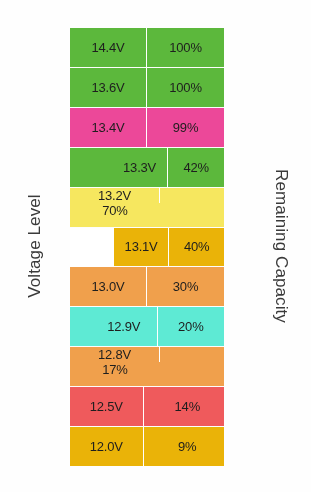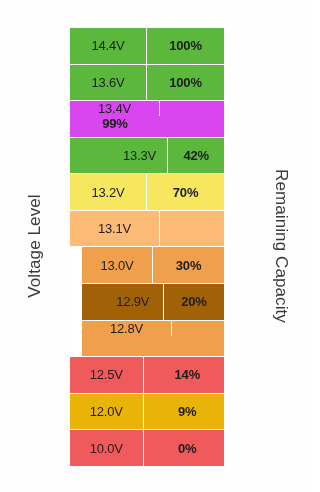--- a/index.html
+++ b/index.html
@@ -98,27 +98,26 @@
     letter-spacing: -0.2px;
     font-family: "Liberation Sans", sans-serif;
   }
 
   .cell-voltage {
     width: 90px;
     border-right: 1.5px solid #ffffff;
   }
   .cell-capacity {
     width: 90px;
-    font-weight: bold;
   }
 
   
   .band-green  { background: #5cb83c; }
   .band-yellow { background: #f6e75f; }
-  .band-orange { background: #f0a04c; margin-left: 12px; }
+  .band-orange { background: #f0a04c; }
   .band-red    { background: #ef5a5c; gap: 7px; }
 </style>
 </head>
 <body>
 
 <div id="figure">
 
   <div class="axis-label" id="voltage-axis-label">
     <span class="rot">Voltage Level</span>
   </div>
@@ -126,57 +125,55 @@
   <div id="voltage-capacity-table">
 
   <div class="table-row band-green" style="background: rgb(92, 184, 60);">
         <div class="cell cell-voltage">14.4V</div>
         <div class="cell cell-capacity">100%</div>
       </div>
       <div class="table-row band-green" style="background: rgb(92, 184, 60); text-align: center;">
         <div class="cell cell-voltage">13.6V</div>
         <div class="cell cell-capacity">100%</div>
       </div>
-      <div class="table-row band-green" style="background: #d946ef; flex-direction: column;">
+      <div class="table-row band-green" style="background: #ec4899;">
         <div class="cell cell-voltage">13.4V</div>
         <div class="cell cell-capacity">99%</div>
       </div>
       <div class="table-row band-green" style="background: rgb(92, 184, 60); padding-left: 42px;">
         <div class="cell cell-voltage">13.3V</div>
         <div class="cell cell-capacity">42%</div>
       </div>
-      <div class="table-row band-yellow" style="background: rgb(246, 231, 95);">
+      <div class="table-row band-yellow" style="background: rgb(246, 231, 95); flex-direction: column;">
         <div class="cell cell-voltage">13.2V</div>
         <div class="cell cell-capacity">70%</div>
       </div>
-      <div class="table-row band-yellow" style="background: #fdba74;">
+      <div class="table-row band-yellow" style="background: #eab308; margin-left: 44px;">
         <div class="cell cell-voltage">13.1V</div>
+        <div class="cell cell-capacity">40%</div>
       </div>
       <div class="table-row band-orange" style="background: rgb(240, 160, 76);">
         <div class="cell cell-voltage">13.0V</div>
         <div class="cell cell-capacity">30%</div>
       </div>
-      <div class="table-row band-orange" style="background: #a16207; padding-left: 21px;">
+      <div class="table-row band-orange" style="background: #5eead4; padding-left: 21px;">
         <div class="cell cell-voltage">12.9V</div>
         <div class="cell cell-capacity">20%</div>
       </div>
       <div class="table-row band-orange" style="background: rgb(240, 160, 76); flex-direction: column;">
         <div class="cell cell-voltage">12.8V</div>
+        <div class="cell cell-capacity">17%</div>
       </div>
       <div class="table-row band-red" style="background: rgb(239, 90, 92);">
         <div class="cell cell-voltage">12.5V</div>
         <div class="cell cell-capacity">14%</div>
       </div>
       <div class="table-row band-red" style="background: #eab308;">
         <div class="cell cell-voltage">12.0V</div>
         <div class="cell cell-capacity">9%</div>
-      </div>
-      <div class="table-row band-red" style="background: rgb(239, 90, 92);">
-        <div class="cell cell-voltage">10.0V</div>
-        <div class="cell cell-capacity">0%</div>
       </div>
     </div>
 
   <div class="axis-label" id="capacity-axis-label">
     <span class="rot">Remaining Capacity</span>
   </div>
 
 </div>
 
 </body></html>

